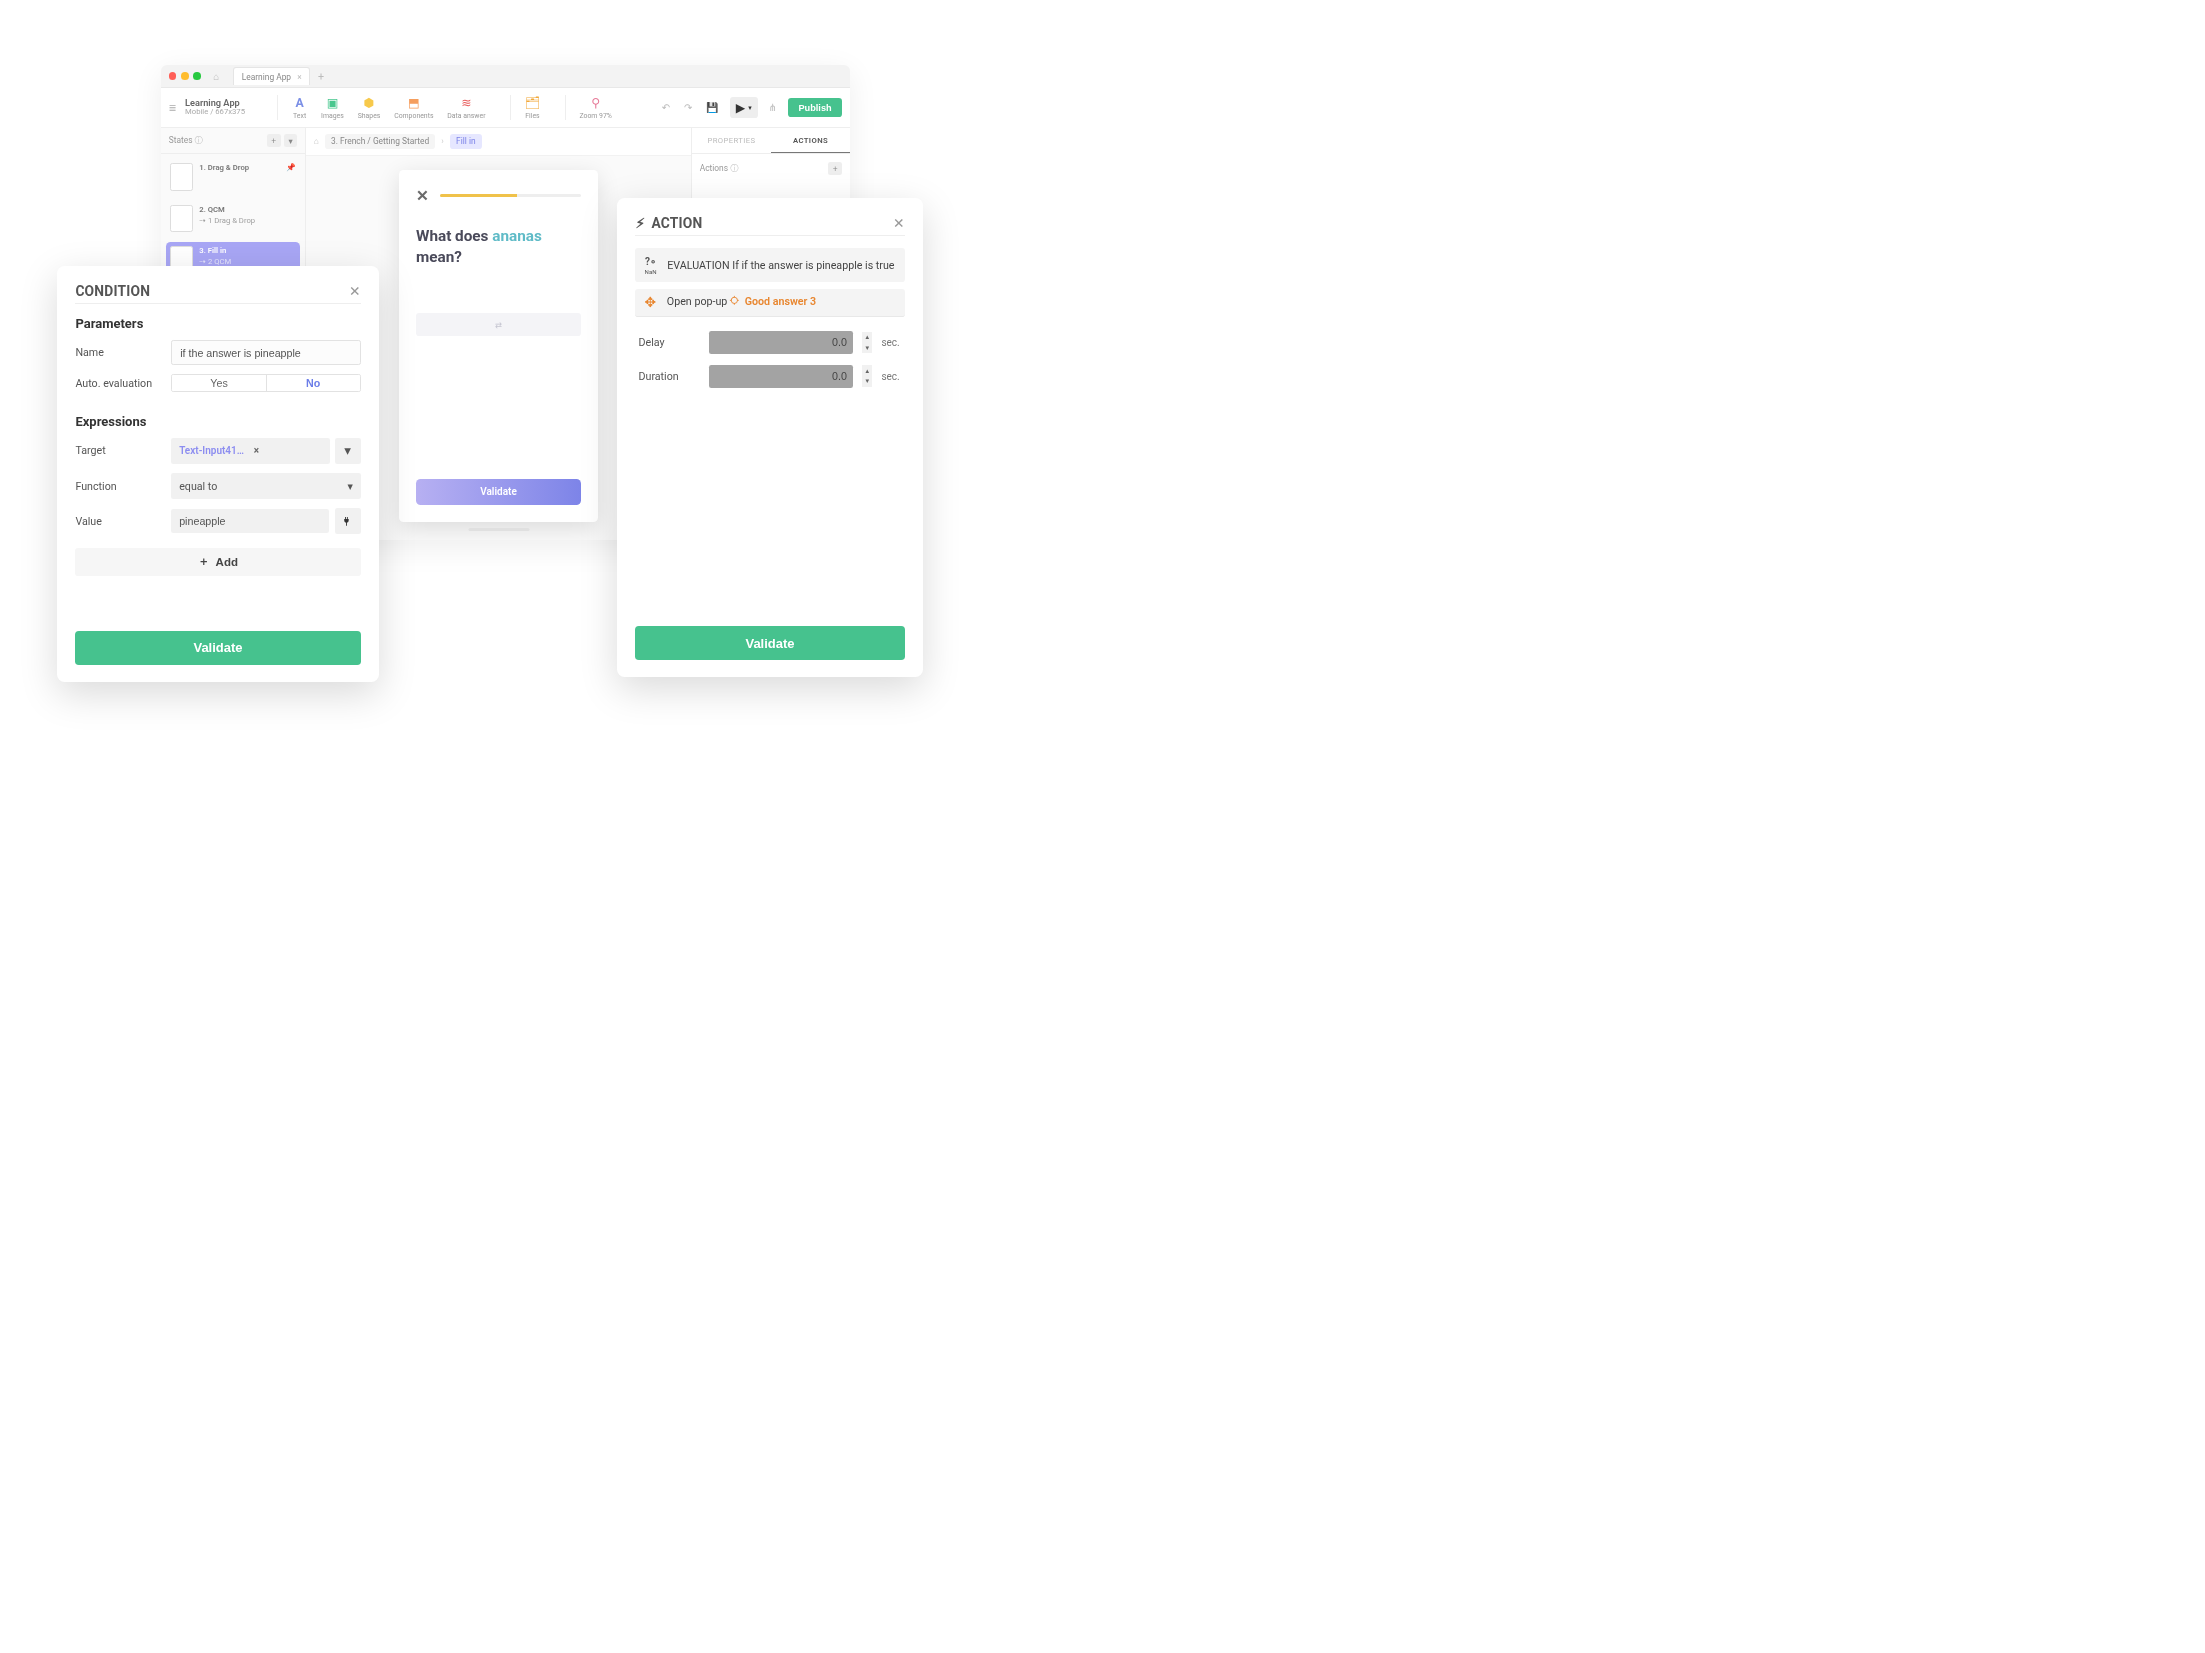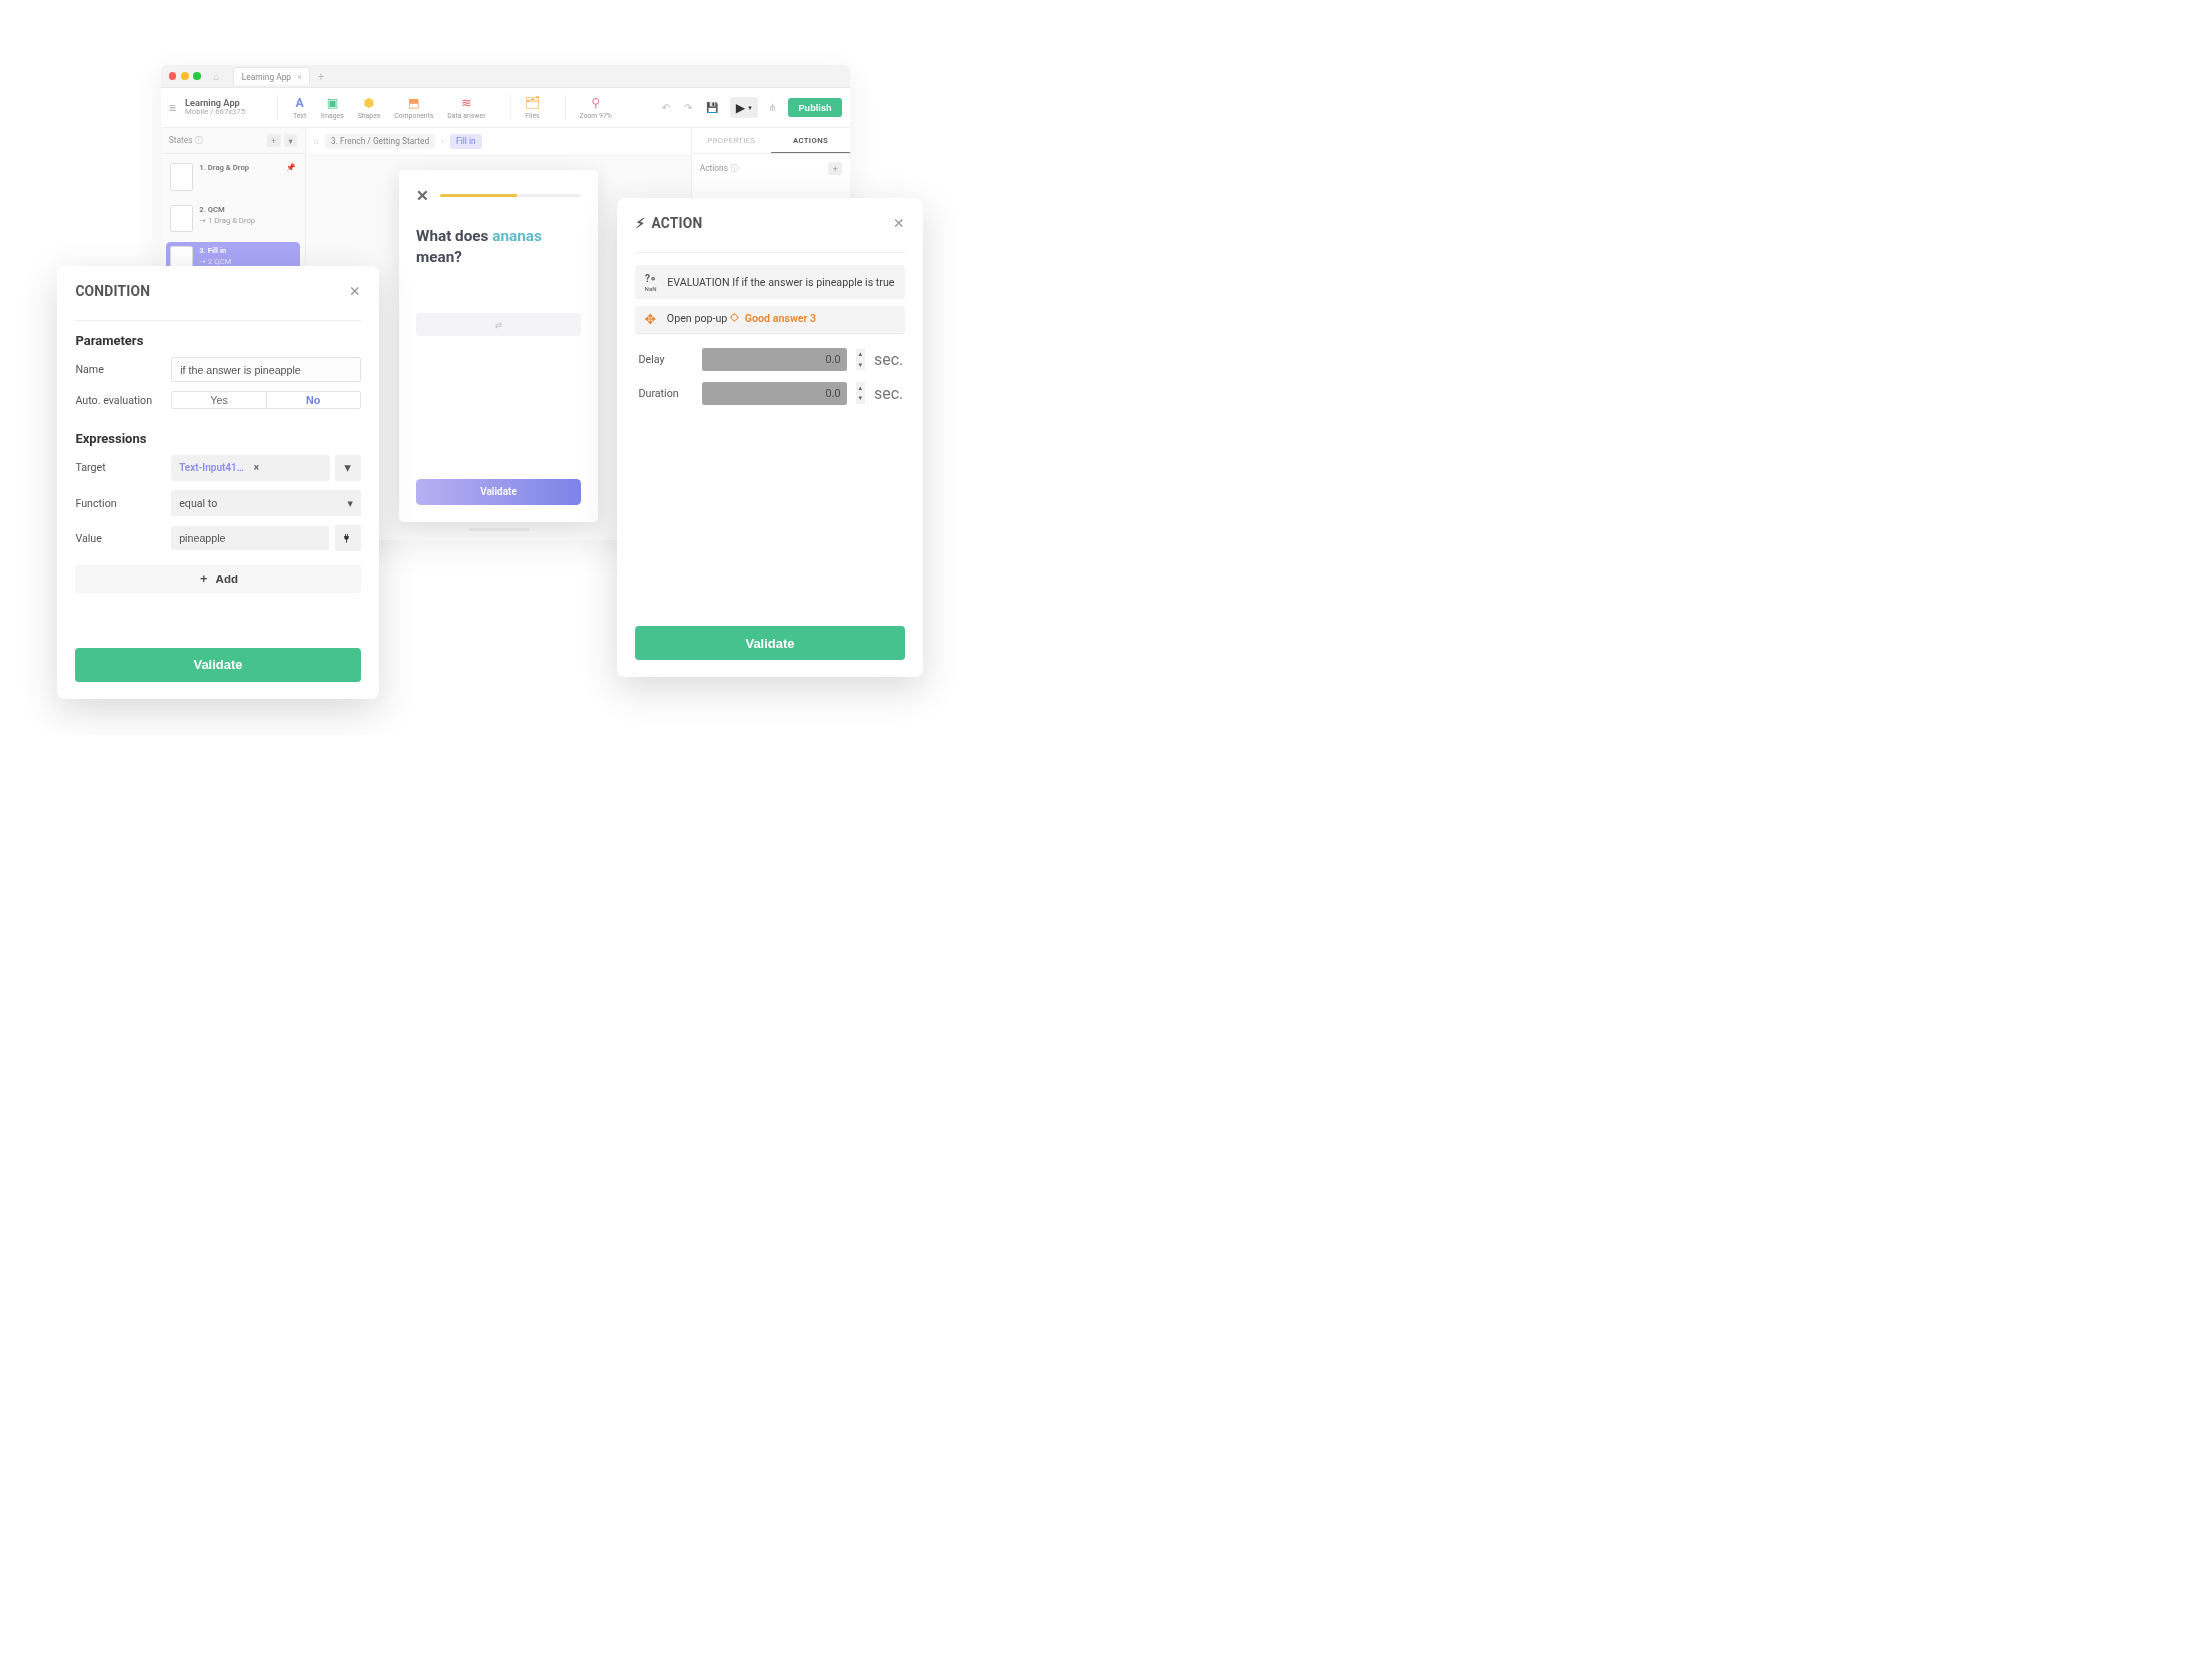--- a/index.html
+++ b/index.html
@@ -125,21 +125,21 @@
   
   .cond-panel {
     position:absolute; left:57px; top:266px;
     width:322px; background:#fff; border-radius:7.7px;
     box-shadow:0 11.5px 38px rgba(0,0,0,.15);
     padding:17px 18.4px 17px;
     display:flex; flex-direction:column;
   }
   .panel-title {
     display:flex; justify-content:space-between; align-items:center;
-    border-bottom:0.8px solid #eee; padding-bottom:21px;gap:8px;
+    border-bottom:0.8px solid #eee; padding-bottom:4px;gap:8px;
   }
   .panel-title h2 { font-size:13.8px; font-weight:700; color:#555; letter-spacing:0.2px;}
   .panel-close { color:#999; font-size:13.8px; cursor:pointer; }
   .section-h { font-size:13px; font-weight:700; color:#333; margin-top:12.3px; margin-bottom:9.2px; }
   .form-row { display:flex; align-items:center; margin-bottom:9.2px; gap:6.1px;}
   .form-row label { width:90px; font-size:10.7px; color:#555; }
   .txt-input {
     flex:1; height:24.5px; border:0.8px solid #e2e2e2; border-radius:2.3px;
     padding:0 7.7px; font-size:10.7px; color:#555; background:#fcfcfc;
   }
@@ -210,21 +210,21 @@
   .crosshair { display:inline-block; line-height:1; }
   .params-block { margin-top:13.8px; display:flex; flex-direction:column; gap:10.7px; padding:0 3.1px;}
   .num-row { display:flex; align-items:center; gap:9.2px; font-size:10.7px; color:#555;}
   .num-row label { width:84px; }
   .num-input {
     flex:1; height:23px; background:#a3a3a3; border:none; border-radius:2.3px;
     text-align:right; padding-right:6.1px; font-size:10.7px; color:#444;
   }
   .spin { width:13.8px; display:flex; flex-direction:column; }
   .spin button { height:10.7px; border:none; background:#f1f1f1; font-size:6.1px; color:#666; cursor:pointer; line-height:1;}
-  .unit { width:27.6px; font-size:16px; color:#777; }
+  .unit { width:27.6px; font-size:10px; color:#777; }
 
   .flex-spacer { flex:1; }
 </style>
 </head>
 <body>
 
 <div class="app-window">
   <div class="titlebar">
     <div class="traffic-lights">
       <span class="tl red"></span>

